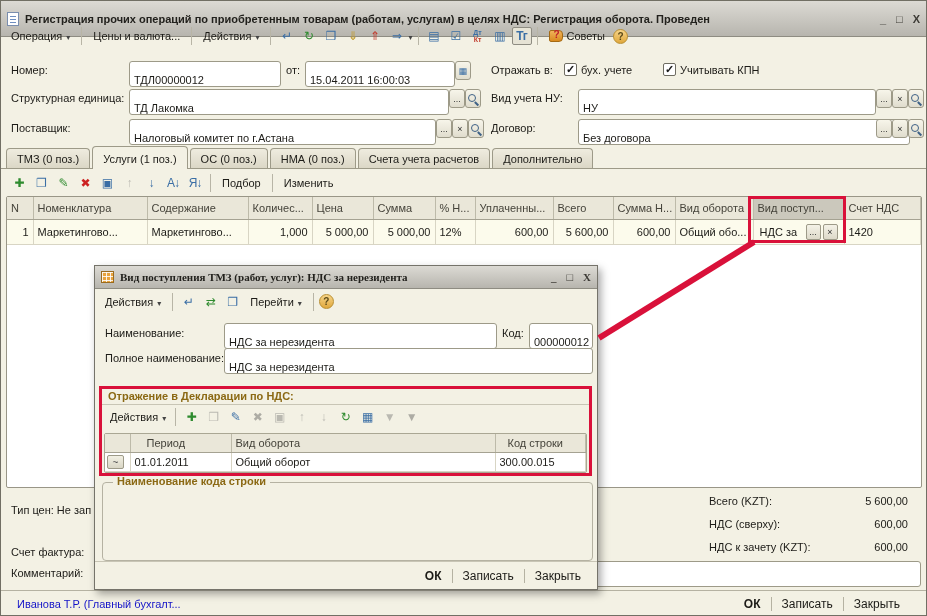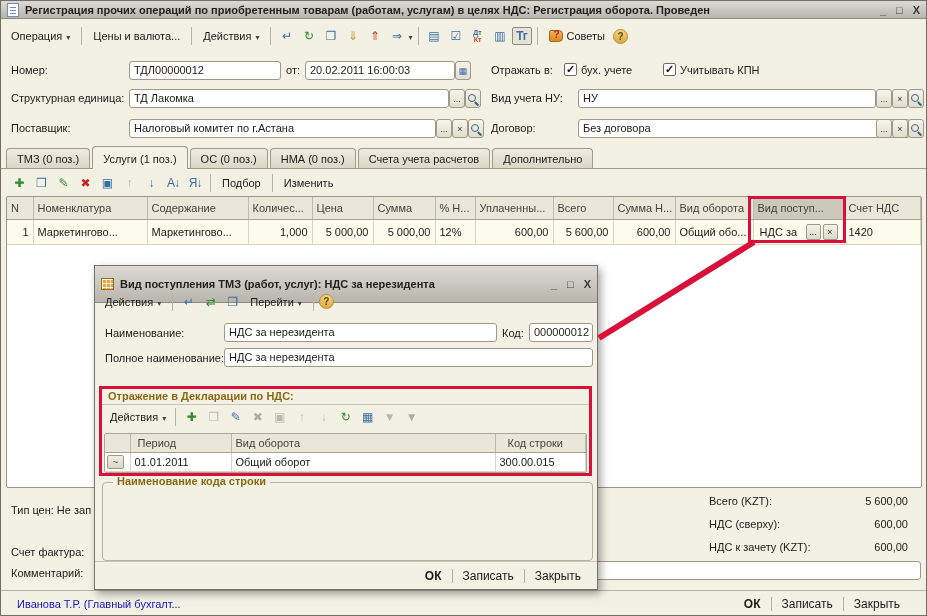--- a/index.html
+++ b/index.html
@@ -1,21 +1,21 @@
 <!DOCTYPE html>
 <html><head>
 <meta charset="utf-8">
 <style>
   * { box-sizing: border-box; margin: 0; padding: 0; }
   body { background:#8d8b80; font-family:"Liberation Sans",sans-serif; }
   .win { position:relative; width:927px; height:616px; background:#f3f1e4;
          border:1px solid #716f64; font-size:11px; color:#1c1b17; overflow:hidden; }
 
   
-  .titlebar { height:18px; display:flex; align-items:center; gap:6px; padding:0 6px;
+  .titlebar { height:36px; display:flex; align-items:center; gap:6px; padding:0 6px;
               background:linear-gradient(#dcdad4,#b7b5ae); border-bottom:1px solid #8e8c82;
               font-weight:bold; color:#22211d; white-space:nowrap; overflow:hidden; }
   .win-controls { margin-left:auto; display:flex; gap:10px; font-weight:bold; color:#3c3a35; }
   .win-controls span { cursor:default; }
   .doc-icon { flex:0 0 auto; width:12px; height:14px; background:#fff; border:1px solid #7a8eae; position:relative; }
   .doc-icon::after { content:""; position:absolute; left:2px; right:2px; top:3px; height:8px;
               background:repeating-linear-gradient(#6f8fc0 0 1px,transparent 1px 3px); }
   .grid-icon { flex:0 0 auto; width:13px; height:12px; background:#e8a33d; border:1px solid #9a6b1e;
               background-image:repeating-linear-gradient(90deg,rgba(255,255,255,.85) 0 1px,transparent 1px 4px),
                                repeating-linear-gradient(rgba(255,255,255,.85) 0 1px,transparent 1px 4px); }
@@ -37,21 +37,21 @@
   .book-icon { width:14px; height:12px; background:linear-gradient(#f0b35a,#d98a1f);
                border:1px solid #a56a14; border-radius:2px 4px 4px 2px; position:relative; flex:0 0 auto; }
   .book-icon::after { content:"?"; position:absolute; left:4px; top:-2px; color:#c0202a; font-weight:bold; font-size:10px; }
   .help-circle { width:15px; height:15px; border-radius:50%; background:linear-gradient(#f6d489,#e0a83c);
                border:1px solid #b98f31; display:flex; align-items:center; justify-content:center; flex:0 0 auto; }
   .help-circle::after { content:"?"; font-size:10px; font-weight:bold; color:#5a4a1a; }
 
   
   .lbl { position:absolute; white-space:nowrap; }
   .input { position:absolute; height:19px; background:#fff; border:1px solid #9d9a88; border-radius:3px;
-           padding:2px 4px; white-space:nowrap; overflow:hidden; }
+           padding:12px 4px; white-space:nowrap; overflow:hidden; }
   .btn-sq { position:absolute; width:16px; height:19px; background:linear-gradient(#f7f5ea,#e0ddce);
            border:1px solid #9d9a88; border-radius:3px; display:flex; align-items:center; justify-content:center;
            font-size:9px; color:#333; }
   .cb { position:absolute; display:flex; align-items:center; gap:4px; white-space:nowrap; }
   .cbbox { width:13px; height:13px; background:#fff; border:1px solid #6e6c61; border-radius:2px;
            display:flex; align-items:center; justify-content:center; }
   .cbbox.checked::after { content:"✓"; font-size:11px; font-weight:bold; color:#1a1a1a; line-height:1; }
   .mag { position:relative; width:10px; height:10px; }
   .mag::before { content:""; position:absolute; left:0; top:0; width:6px; height:6px;
            border:1.5px solid #3f6286; border-radius:50%; }
@@ -80,21 +80,21 @@
   .mini-btn { flex:0 0 auto; width:15px; height:16px; background:linear-gradient(#f4f2e7,#ddd9c9);
        border:1px solid #9d9a88; border-radius:2px; font-size:9px; display:inline-flex;
        align-items:center; justify-content:center; color:#333; }
   .row-marker { display:inline-flex; width:17px; height:14px; background:linear-gradient(#f2f0e4,#d9d6c6);
        border:1px solid #9d9a88; border-radius:2px; align-items:center; justify-content:center;
        font-size:10px; color:#555; }
 
   
   .dialog { position:absolute; left:93px; top:264px; width:504px; height:325px; background:#f3f1e4;
        border:1px solid #75736a; box-shadow:3px 4px 8px rgba(0,0,0,.35); z-index:40; font-size:11px; }
-  .dialog .titlebar { height:37px; }
+  .dialog .titlebar { height:23px;font-family:Liberation Serif, serif; }
   .dlg-toolbar { position:absolute; top:23px; left:0; right:0; height:25px; }
   .groupbox { position:absolute; border:1px solid #b5b2a2; border-radius:4px; }
   .legend { position:absolute; top:-8px; left:10px; background:#f3f1e4; padding:0 4px;
        font-weight:bold; color:#8b6914; white-space:nowrap; }
   .red-group { position:absolute; left:4px; top:120px; width:493px; height:90px;
        border:3px solid #d9113a; z-index:5; background:#f3f1e4; }
   .rg-title { padding:1px 6px 2px; font-weight:bold; color:#8b6914; border-bottom:1px solid #c8c5b5; }
   .rg-toolbar { display:flex; align-items:center; height:23px; padding:0 4px; gap:2px; }
   .btnbar { position:absolute; left:0; right:0; display:flex; align-items:center; justify-content:flex-end;
        gap:0; padding:0 6px; }
@@ -167,21 +167,21 @@
     <span class="menu-btn">
       <span class="book-icon"></span>
       <span>Советы</span>
     </span>
     <span class="help-circle"></span>
   </div>
 
   <span class="lbl" style="left:10px;top:63px">Номер:</span>
   <div class="input" style="left:128px;top:60px;width:152px">ТДЛ00000012</div>
   <span class="lbl" style="left:285px;top:63px">от:</span>
-  <div class="input" style="left:304px;top:60px;width:150px">20.02.2011 16:00:03</div>
+  <div class="input" style="left:304px;top:60px;width:150px">15.04.2011 16:00:03</div>
   <div class="btn-sq" style="left:454px;top:60px;color:#3a6ea5">
       <span>▦</span>
     </div>
   <span class="lbl" style="left:490px;top:63px">Отражать в:</span>
   <span class="cb" style="left:563px;top:62px">
     <span class="cbbox checked"></span>
     <span>бух. учете</span>
   </span>
   <span class="cb" style="left:662px;top:62px">
     <span class="cbbox checked"></span>
@@ -404,21 +404,21 @@
         <table>
           <colgroup>
               <col style="width:25px">
               <col style="width:101px">
               <col style="width:264px">
               <col>
             </colgroup>
           <tbody>
               <tr>
             <th style="padding:3px"></th>
-            <th style="padding:3px 7px">Период</th>
+            <th style="padding:3px 16px">Период</th>
             <th style="padding:3px 4px">Вид оборота</th>
             <th style="padding:3px 12px">Код строки</th>
           </tr>
           <tr>
             <td style="background:#fff;padding:1px 2px">
               <span class="row-marker">~</span>
             </td>
             <td style="background:#fff">01.01.2011</td>
             <td style="background:#fff">Общий оборот</td>
             <td style="background:#fff">300.00.015</td>

